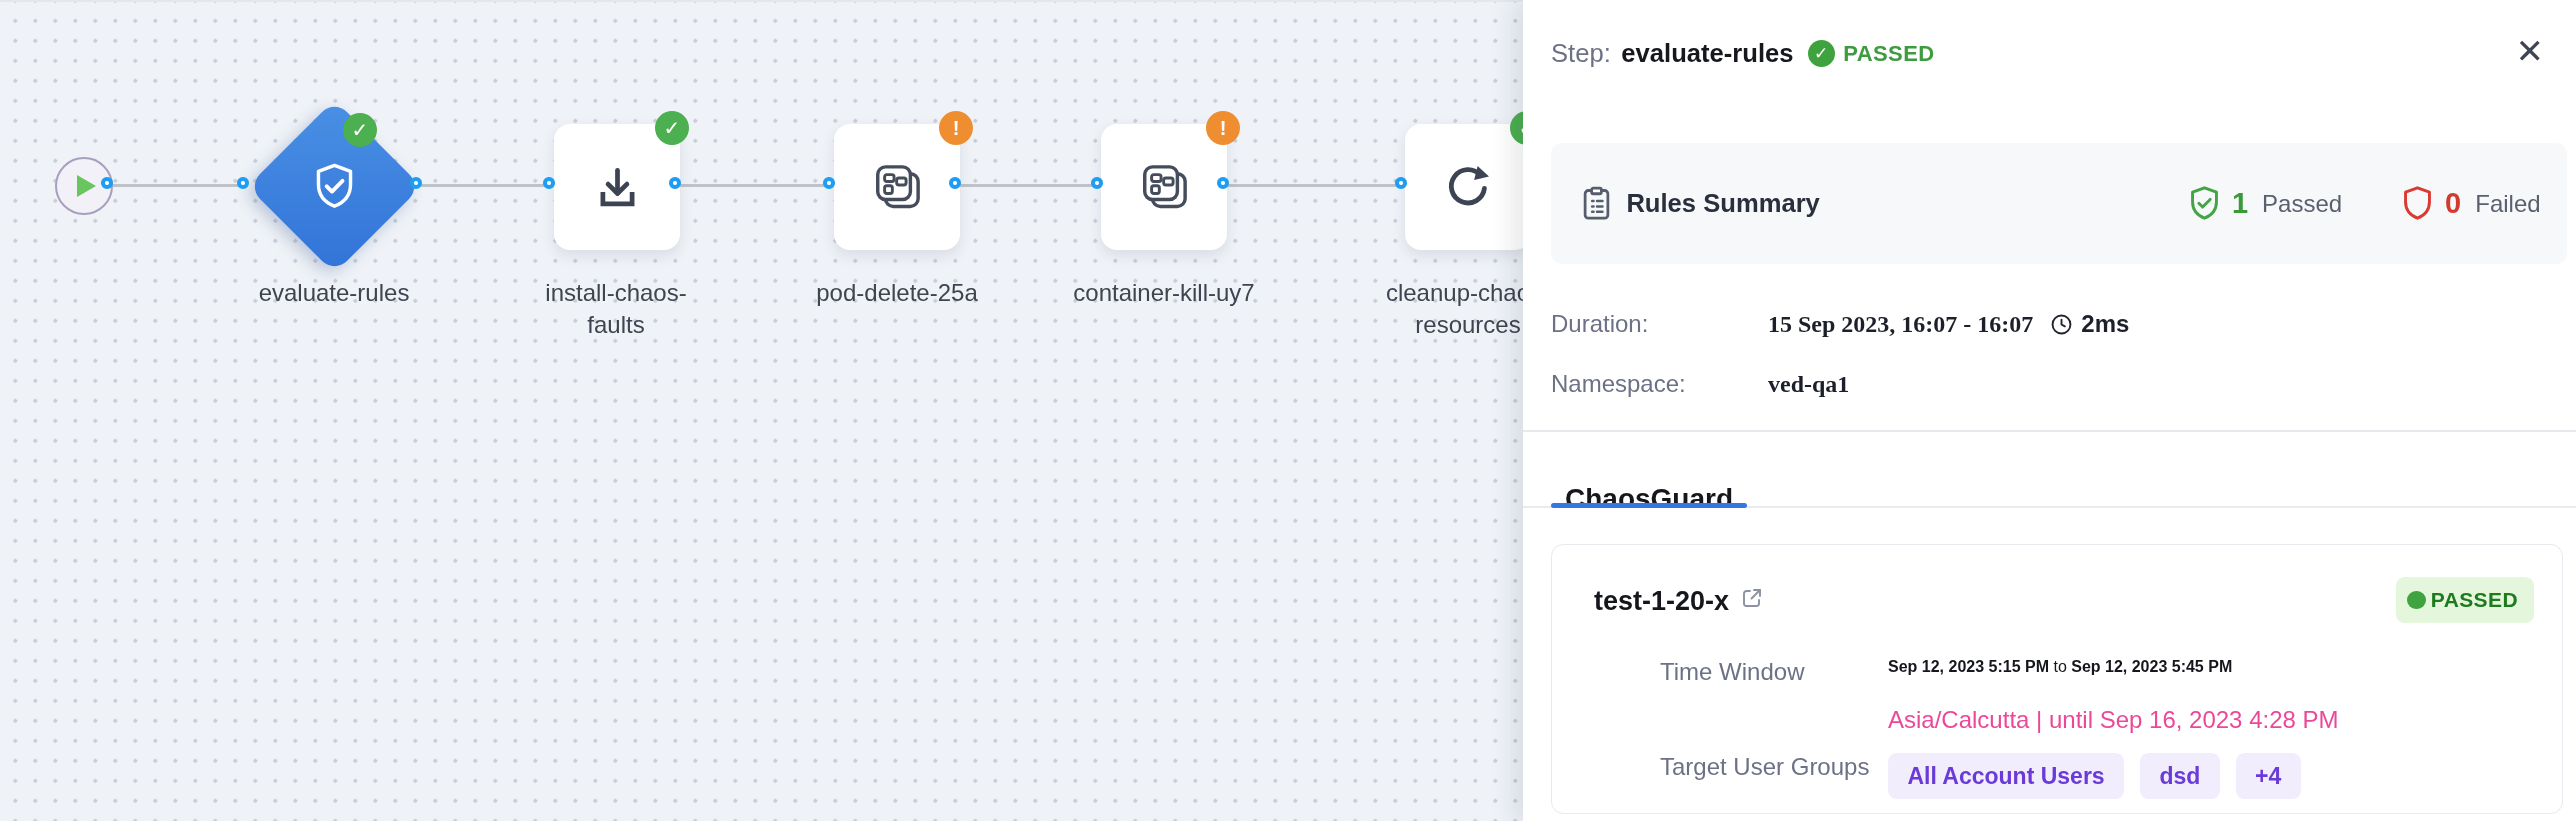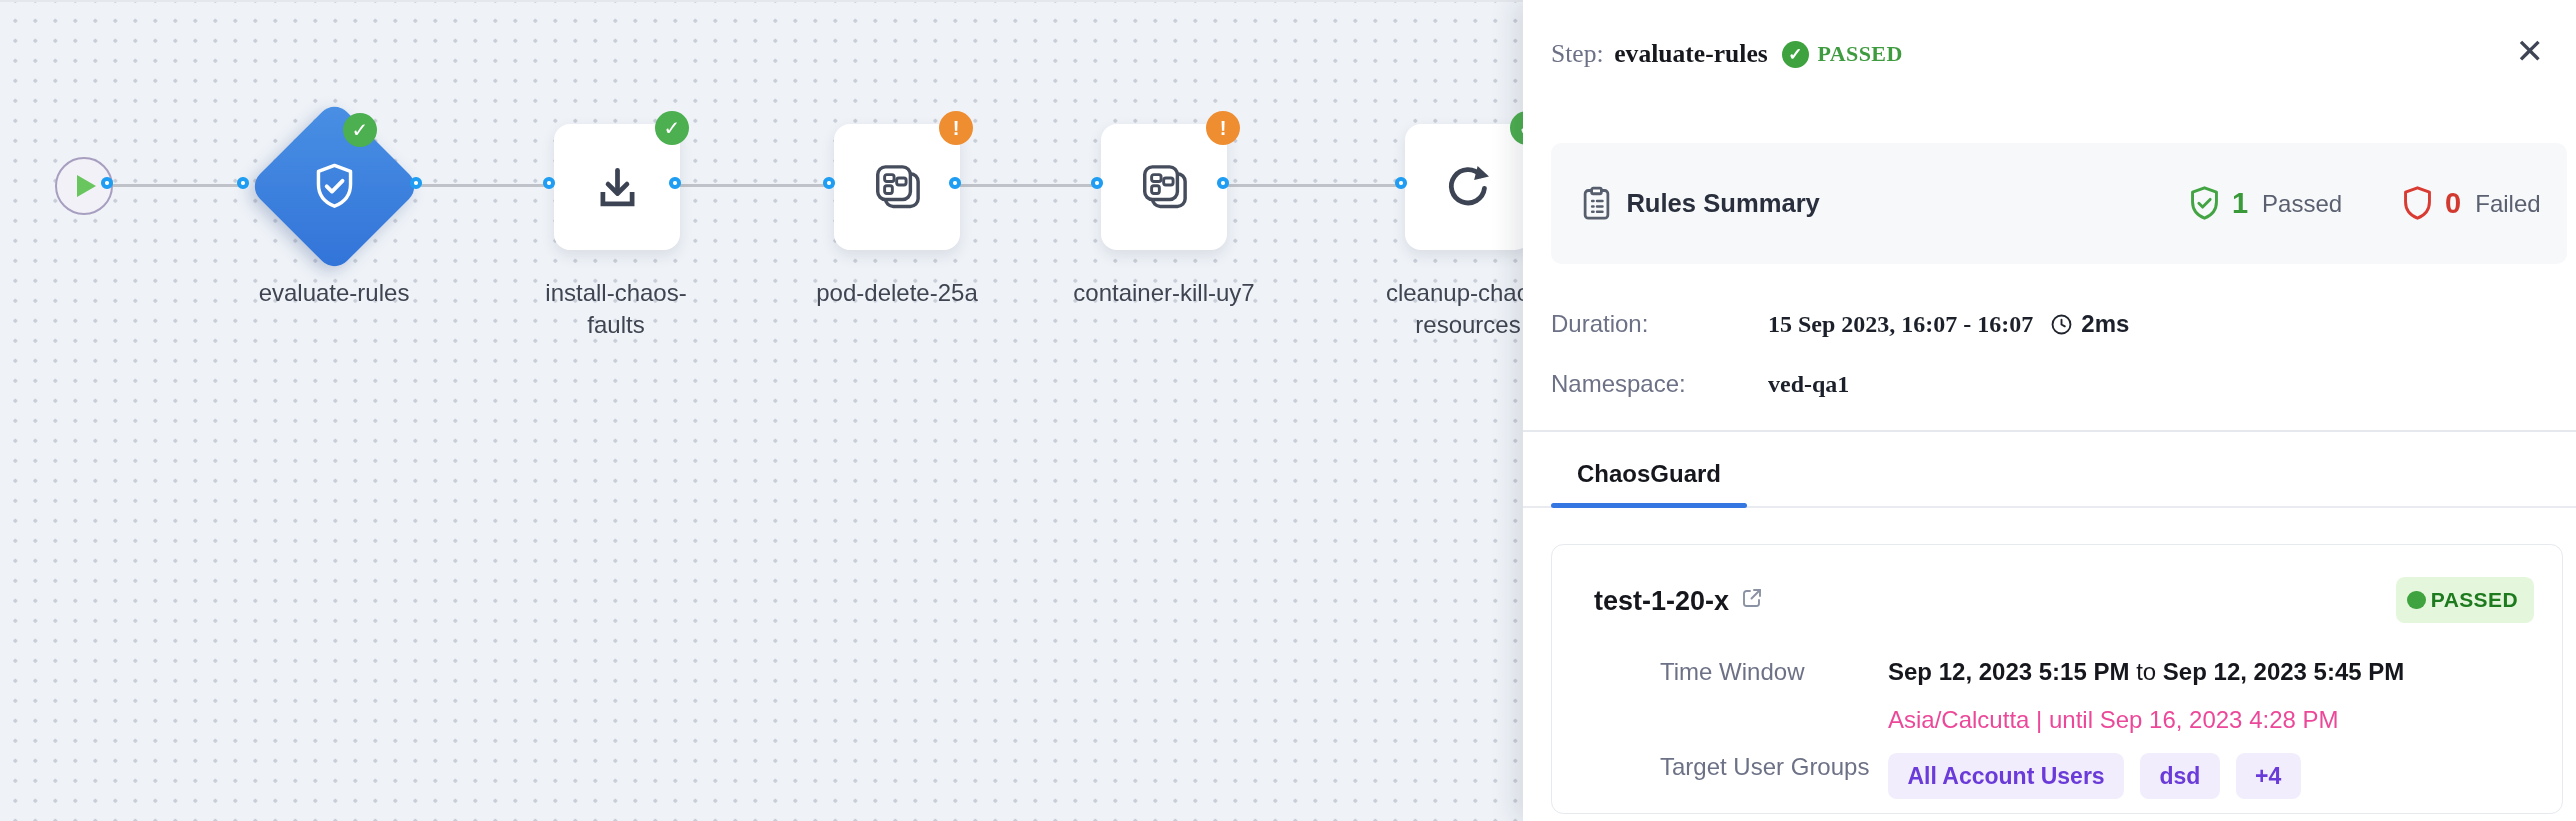--- a/index.html
+++ b/index.html
@@ -63,21 +63,21 @@
   .l-eval      { left:184px; }
   .l-install   { left:466px; }
   .l-pod       { left:747px; }
   .l-container { left:1014px; }
   .l-cleanup   { left:1318px; }
 
   
   .panel { position:absolute; left:1523px; top:0; width:1053px; height:822px;
     background:#fff; box-shadow:-10.6px 0 23px rgba(20,30,45,.10); z-index:10; }
 
-  .p-header { position:absolute; left:28px; top:39px; display:flex; align-items:center;font-family:Liberation Serif, serif; }
+  .p-header { position:absolute; left:28px; top:39px; display:flex; align-items:center; }
   .step-label { font-size:25.6px; color:#6d7186; }
   .step-name  { font-size:25.6px; font-weight:700; color:#16181e; margin-left:10.6px; }
   .hdr-check { width:27px; height:27px; border-radius:50%; background:#3ea23e; color:#fff;
     font-size:17px; font-weight:bold; display:flex; align-items:center; justify-content:center;
     margin-left:14px; }
   .hdr-status { font-size:22px; font-weight:700; color:#3f9b3f; margin-left:8.8px; letter-spacing:0.4px; }
   .p-close { position:absolute; right:32px; top:34px; font-size:34px; color:#3f4554;
     line-height:1; cursor:pointer; font-weight:400; }
 
   .rules-box { position:absolute; left:28px; top:143px; width:1016px; height:121px;
@@ -94,42 +94,42 @@
   .meta-row { position:absolute; left:28px; display:flex; align-items:center; }
   .m-duration  { top:310px; }
   .m-namespace { top:370px; }
   .meta-label { width:217px; font-size:24px; color:#6d7186; }
   .meta-value { font-size:24px; font-weight:700; color:#1c202a;font-family:Liberation Serif, serif; }
   .meta-clock { margin-left:16px; display:flex; align-items:center; }
   .meta-ms { font-size:24px; font-weight:700; color:#1c202a; margin-left:7px; }
 
   .divider { position:absolute; left:0; right:0; top:430px; height:1.8px; background:#e5e8ed; }
 
-  .tab { position:absolute; left:28px; top:460px; width:196px; text-align:center;
-    font-size:24px; font-weight:700; color:#15171d; cursor:pointer; }
+  .tab { position:absolute; left:28px; top:483px; width:196px; text-align:center;
+    font-size:28px; font-weight:700; color:#15171d; cursor:pointer; }
   .tabbar-line { position:absolute; left:0; right:0; top:506px; height:1.8px; background:#e9ebf0; }
   .tab-underline { position:absolute; left:28px; top:503px; width:196px; height:5.3px;
     background:#3577e2; border-radius:2.6px; }
 
   .card { position:absolute; left:28px; top:544px; width:1012px; height:270px;
     border:1.8px solid #e6e9ee; border-radius:12.3px; background:#fff; }
   .card-title-row { position:absolute; left:42px; top:41px; display:flex; align-items:flex-start; }
   .card-title { font-size:27px; font-weight:700; color:#15171d; }
   .ext-link { margin-left:10.6px; display:flex; cursor:pointer; }
   .pill-passed { position:absolute; right:28px; top:32px; height:46px; background:#e4f6db;
     border-radius:8.8px; display:flex; align-items:center; padding:0 16px 0 10.6px; }
   .pill-dot { width:18.5px; height:18.5px; border-radius:50%; background:#3fa33f; }
   .pill-passed-txt { font-size:21px; font-weight:700; color:#1e7a1e; margin-left:5.3px; letter-spacing:0.4px; }
 
   .card-row { position:absolute; left:0; display:flex; align-items:flex-start; }
   .cr-tw { top:113px; }
   .cr-tz { top:161px; }
   .cr-tg { top:208px; }
   .card-label { width:336px; padding-left:108px; font-size:24px; color:#6d7186; }
-  .card-val { font-size:24px; color:#15171d; }
+  .card-val { font-size:16px; color:#15171d; }
   .bold { font-weight:700; }
   .tz-line { font-size:24px; color:#ec4899; }
   .groups { display:flex; gap:16px; align-items:center; }
   .group-pill { background:#f1edfc; color:#6a3bd8; font-size:23px; font-weight:700;
     border-radius:8.8px; padding:9.7px 19.4px; cursor:pointer; }
 </style>
 </head>
 <body>
 
 <div id="app">

